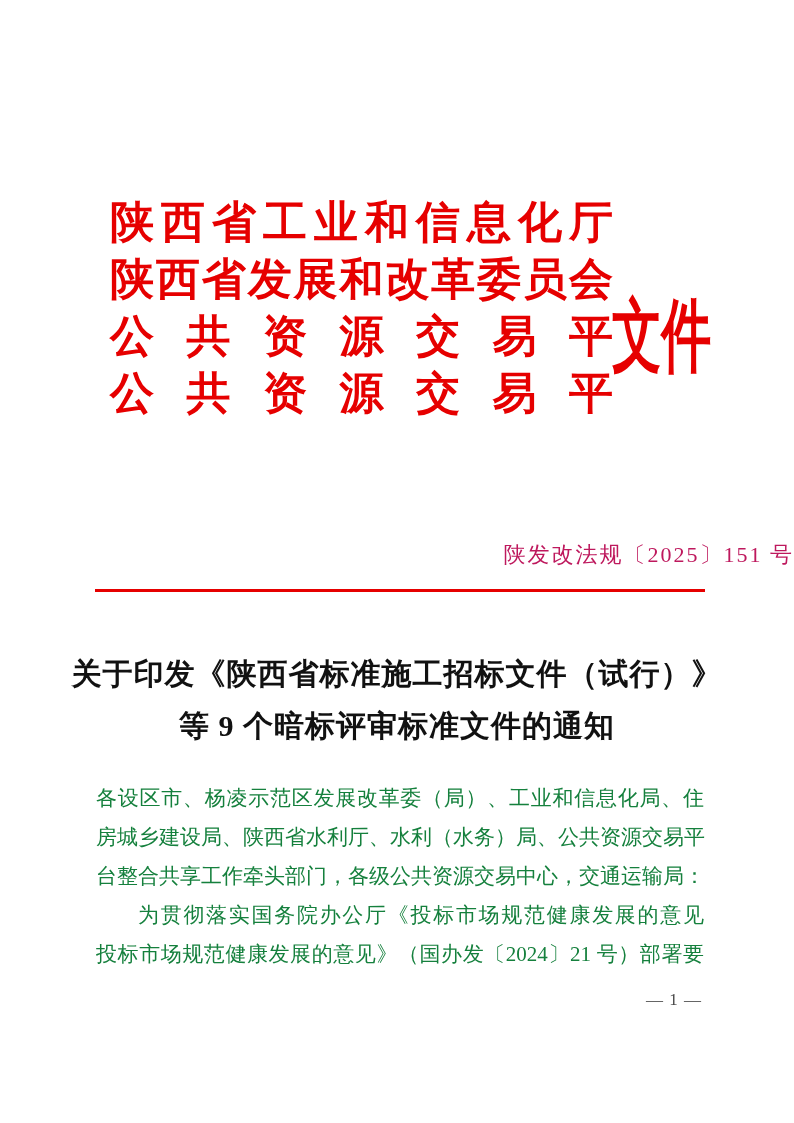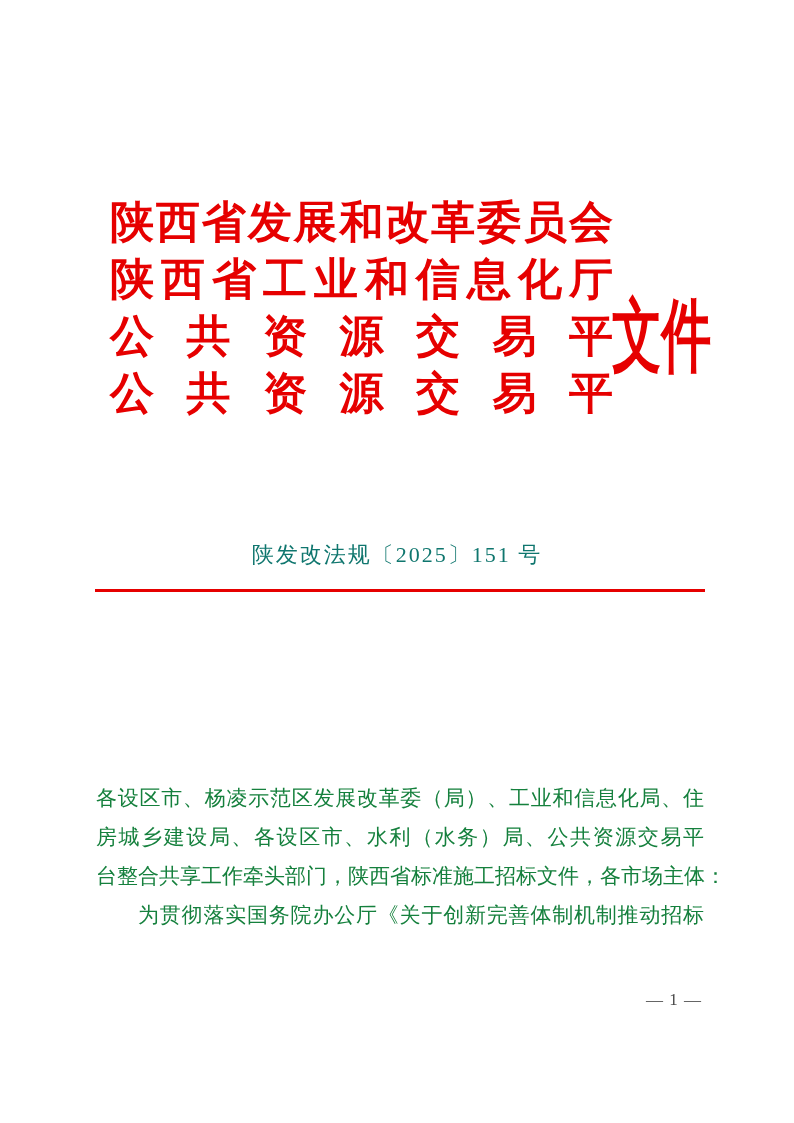--- a/index.html
+++ b/index.html
@@ -46,24 +46,24 @@
     transform: scaleX(0.62);
     transform-origin: left top;
   }
 
   
   .doc-number {
     position: absolute;
     left: 0;
     top: 540px;
     width: 100%;
-    text-align: center;
+    text-align: right;
     font-size: 22px;
     letter-spacing: 2px;
-    color: #0f766e;
+    color: #be185d;
   }
 
   
   .red-line {
     position: absolute;
     left: 95px;
     top: 589px;
     width: 610px;
     height: 3px;
     background: var(--red);
@@ -112,37 +112,40 @@
     letter-spacing: 1px;
     color: var(--pagenum);
   }
 </style>
 </head>
 <body>
 
 <div class="page">
 
   <div class="agency-block">
+    <div class="agency-line">陕西省工业和信息化厅</div>
     <div class="agency-line">陕西省发展和改革委员会</div>
-    <div class="agency-line">陕西省工业和信息化厅</div>
     <div class="agency-line">公共资源交易平</div>
     <div class="agency-line">公共资源交易平</div>
   </div>
 
   <div class="doc-label">文件</div>
 
   <div class="doc-number">陕发改法规〔2025〕151 号</div>
 
   <div class="red-line"></div>
 
   <div class="title-block">
+    <div>关于印发《陕西省标准施工招标文件（试行）》</div>
+    <div>等 9 个暗标评审标准文件的通知</div>
   </div>
 
   <div class="body-block">
     <div class="body-line">各设区市、杨凌示范区发展改革委（局）、工业和信息化局、住</div>
-    <div class="body-line">房城乡建设局、各设区市、水利（水务）局、公共资源交易平</div>
-    <div class="body-line">台整合共享工作牵头部门，陕西省标准施工招标文件，各市场主体：</div>
-    <div class="body-line indent">为贯彻落实国务院办公厅《关于创新完善体制机制推动招标</div>
+    <div class="body-line">房城乡建设局、陕西省水利厅、水利（水务）局、公共资源交易平</div>
+    <div class="body-line">台整合共享工作牵头部门，各级公共资源交易中心，交通运输局：</div>
+    <div class="body-line indent">为贯彻落实国务院办公厅《投标市场规范健康发展的意见</div>
+    <div class="body-line">投标市场规范健康发展的意见》（国办发〔2024〕21 号）部署要</div>
   </div>
 
   <div class="page-number">— 1 —</div>
 
 </div>
 
 </body></html>

